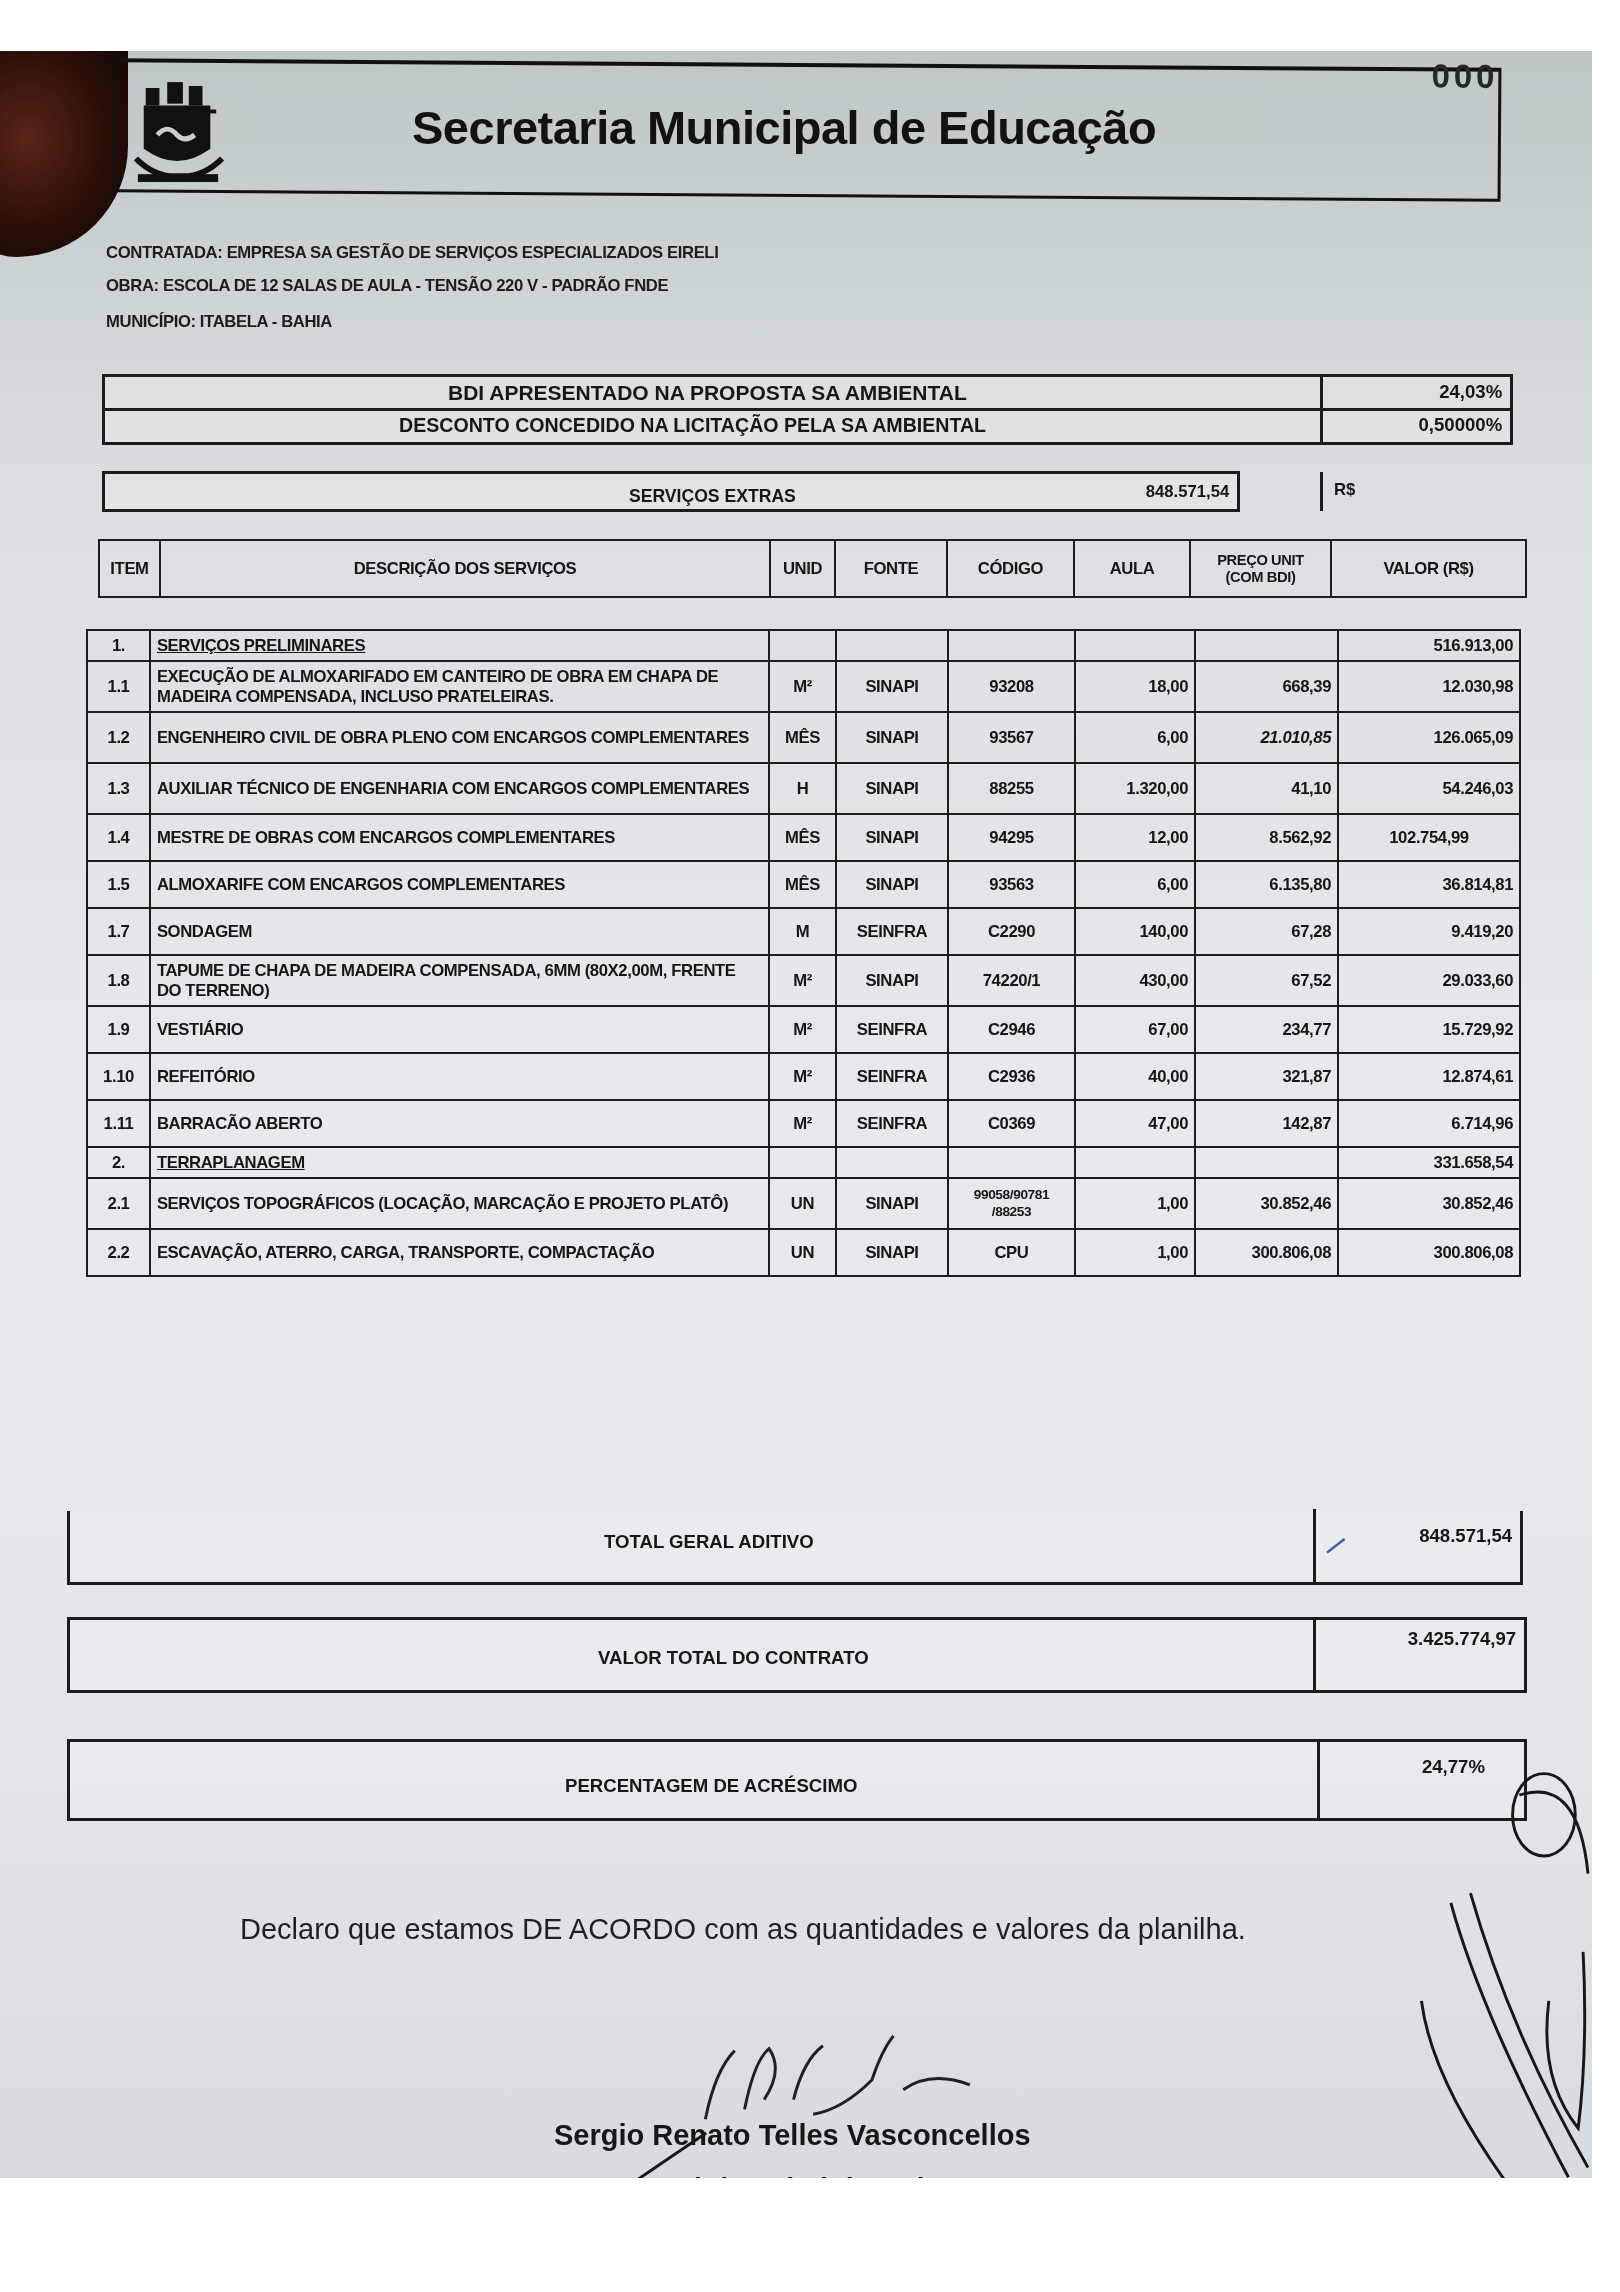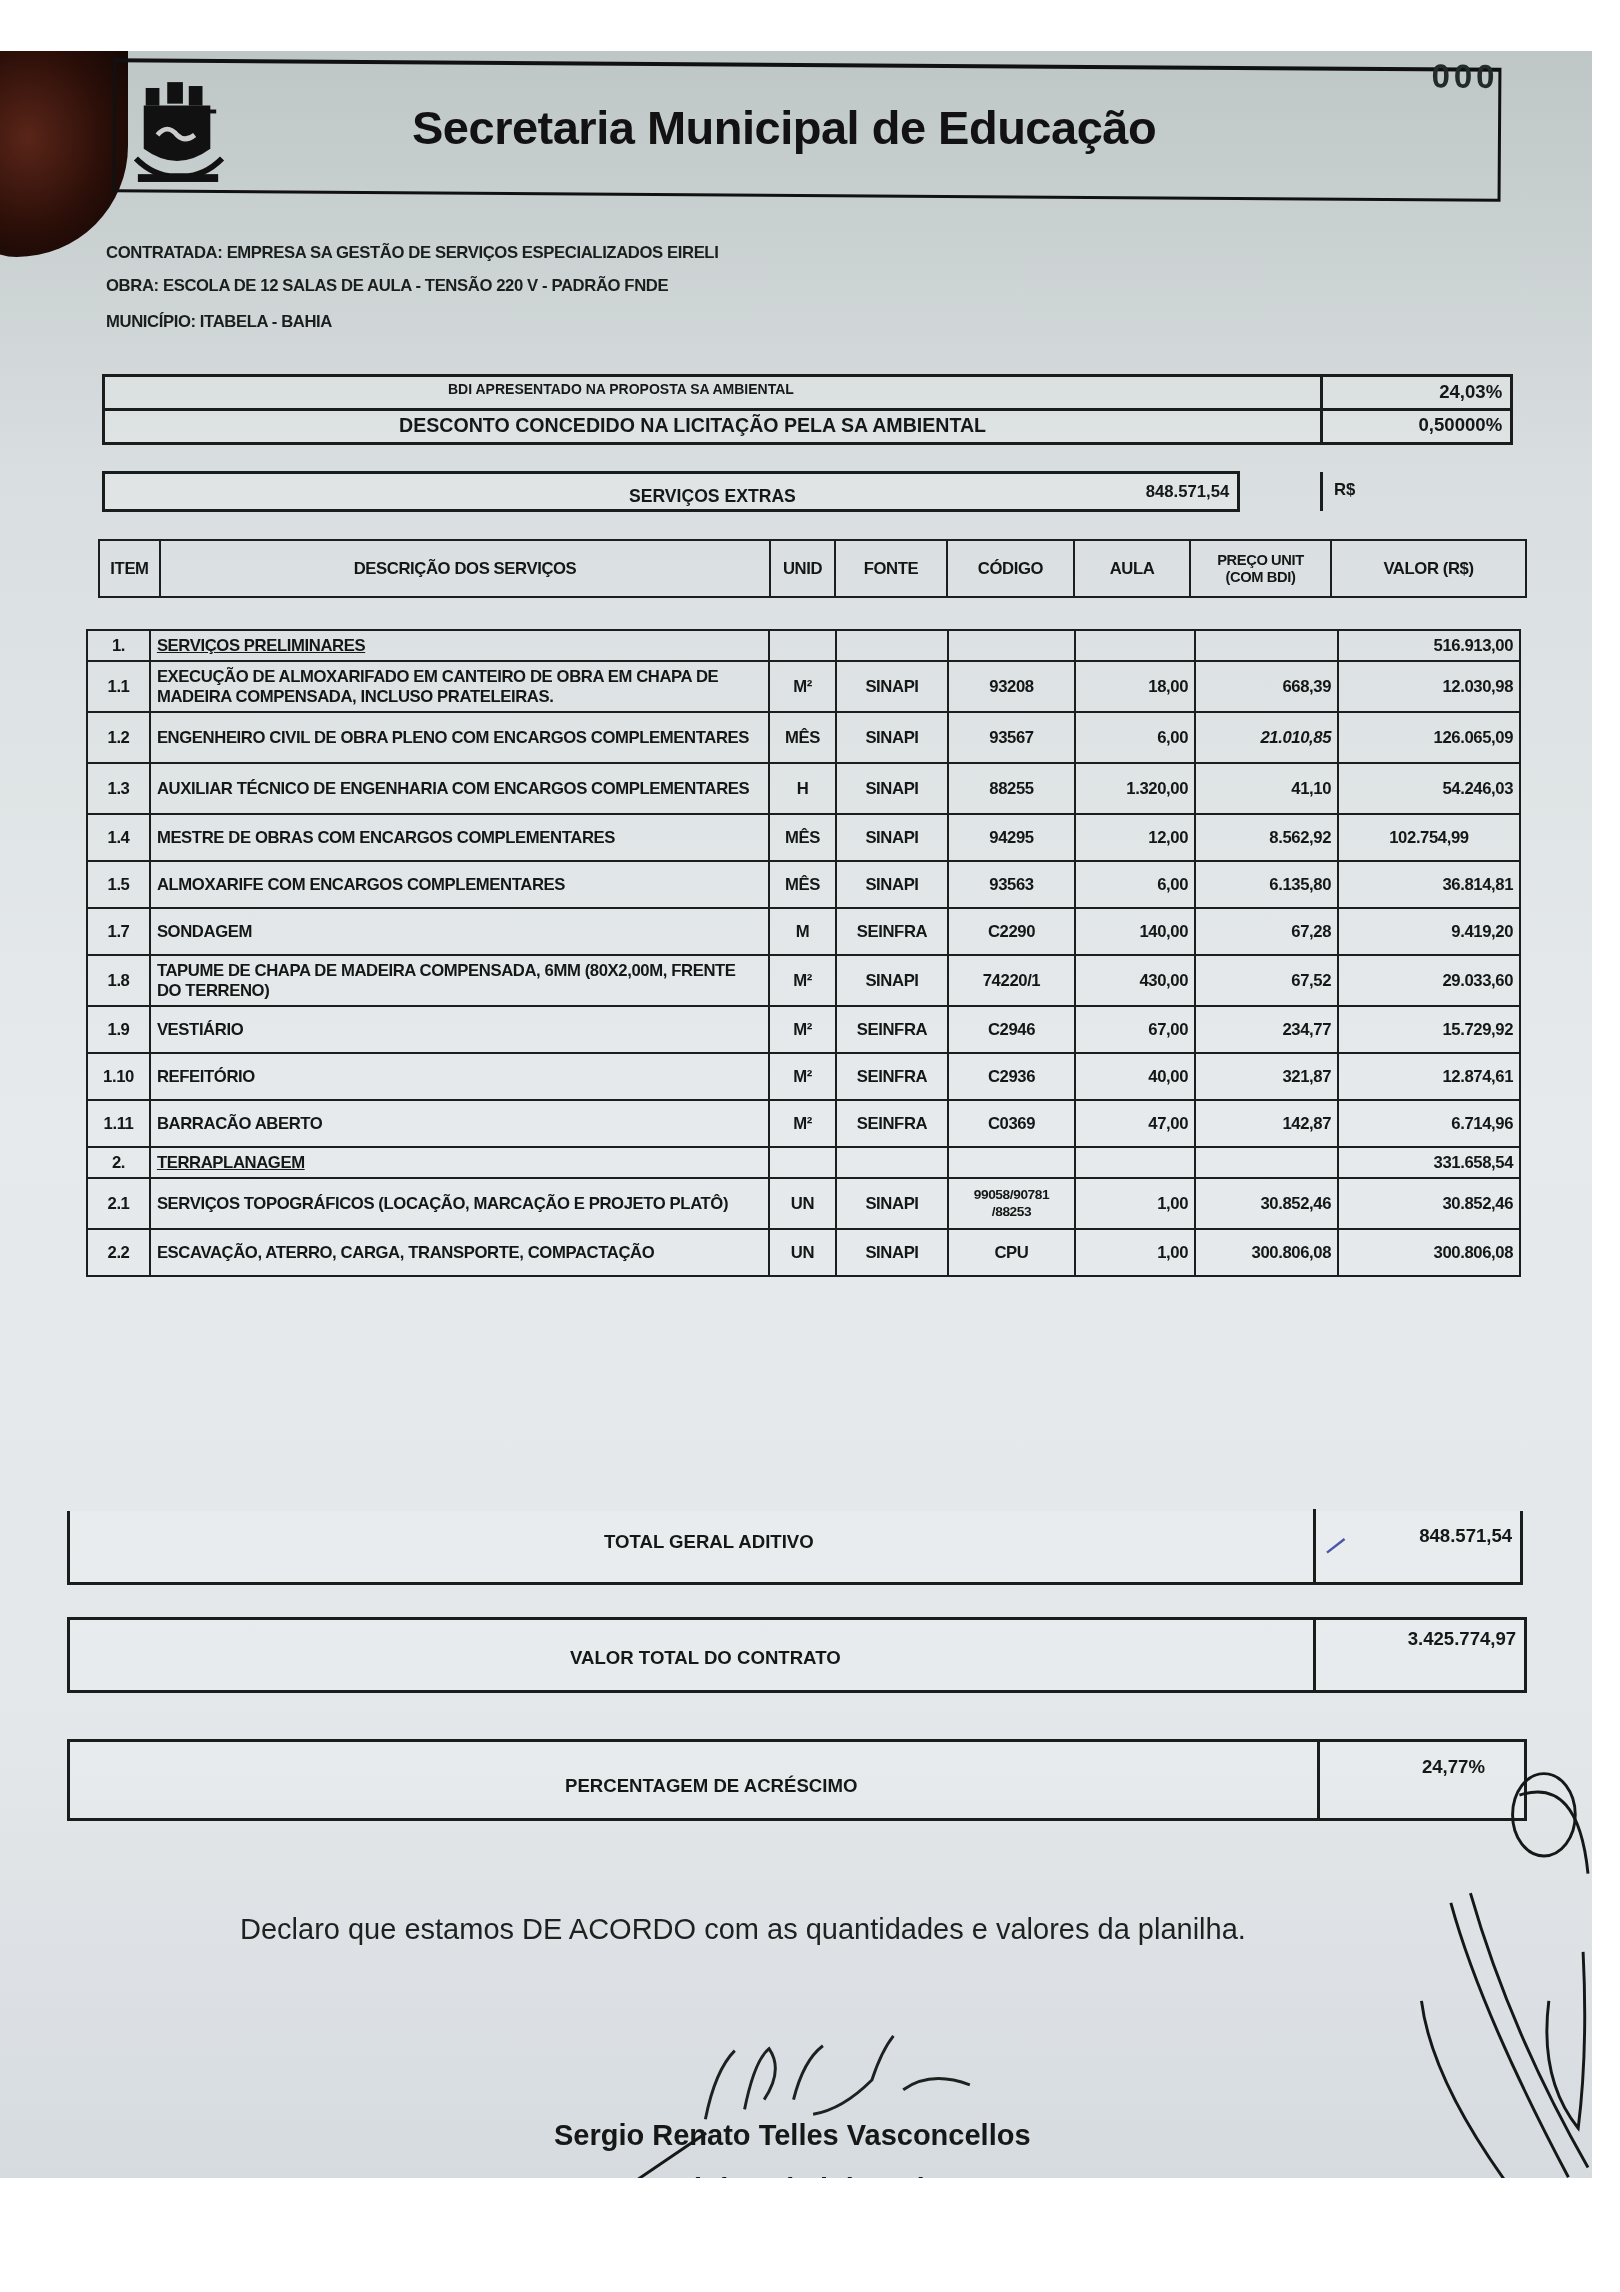--- a/index.html
+++ b/index.html
@@ -71,21 +71,21 @@
   </svg>
   <div class="title">Secretaria Municipal de Educação</div>
 
   <div class="meta" style="top:192px;">CONTRATADA: EMPRESA SA GESTÃO DE SERVIÇOS ESPECIALIZADOS EIRELI</div>
   <div class="meta" style="top:225px;">OBRA: ESCOLA DE 12 SALAS DE AULA - TENSÃO 220 V - PADRÃO FNDE</div>
   <div class="meta" style="top:261px;">MUNICÍPIO: ITABELA - BAHIA</div>
 
   <div class="box" style="left:102px; top:323px; width:1411px; height:71px;">
     <div style="position:absolute; left:0; right:0; top:31px; height:2.9px; background:#1a1d1c;"></div>
     <div class="sep" style="left:1215px;"></div>
-    <span class="lbl" style="left:343px; top:3.9px; font-size:14px;">BDI APRESENTADO NA PROPOSTA SA AMBIENTAL</span>
+    <span class="lbl" style="left:343px; top:3.9px; font-size:21px;">BDI APRESENTADO NA PROPOSTA SA AMBIENTAL</span>
     <span class="val" style="top:3.9px; font-size:18.6px;">24,03%</span>
     <span class="lbl" style="left:294px; top:37px; font-size:19.6px;">DESCONTO CONCEDIDO NA LICITAÇÃO PELA SA AMBIENTAL</span>
     <span class="val" style="top:37px; font-size:18.6px;">0,50000%</span>
   </div>
 
   <div class="box" style="left:102px; top:420px; width:1138px; height:41px;">
     <div class="sep" style="left:1215px;"></div>
     <span class="lbl" style="left:524px; top:11.8px; font-size:17.6px;">SERVIÇOS EXTRAS</span>
     <span class="lbl" style="left:1229px; top:5.9px; font-size:16.7px;">R$</span>
     <span class="val" style="top:7.8px; font-size:16.7px;">848.571,54</span>
@@ -275,21 +275,21 @@
     <div class="sep" style="left:1243px;"></div>
     <span class="lbl" style="left:534px; top:19.6px; font-size:18.6px;">TOTAL GERAL ADITIVO</span>
     <span class="val" style="top:13.7px; font-size:18.6px;">848.571,54</span>
     <svg class="sig" style="left:1255px; top:23.5px;" width="23.5" height="19.6" viewBox="0 0 24 20">
       <path d="M2 18 L20 4" stroke="#4a56a8" stroke-width="2.5" fill="none"></path>
     </svg>
   </div>
 
   <div class="box" style="left:67px; top:1566px; width:1460px; height:76px;">
     <div class="sep" style="left:1243px;"></div>
-    <span class="lbl" style="left:500px; top:27.4px; font-size:18.6px;">VALOR TOTAL DO CONTRATO</span>
+    <span class="lbl" style="left:528px; top:27.4px; font-size:18.6px;">VALOR TOTAL DO CONTRATO</span>
     <span class="val" style="top:7.8px; font-size:18.6px;">3.425.774,97</span>
   </div>
 
   <div class="box" style="left:67px; top:1688px; width:1460px; height:82px;">
     <div class="sep" style="left:1247px;"></div>
     <span class="lbl" style="left:495px; top:33px; font-size:18.6px;">PERCENTAGEM DE ACRÉSCIMO</span>
     <span class="val" style="right:39px; top:13.7px; font-size:18.6px;">24,77%</span>
   </div>
 
   <div class="declar">Declaro que estamos DE ACORDO com as quantidades e valores da planilha.</div>

